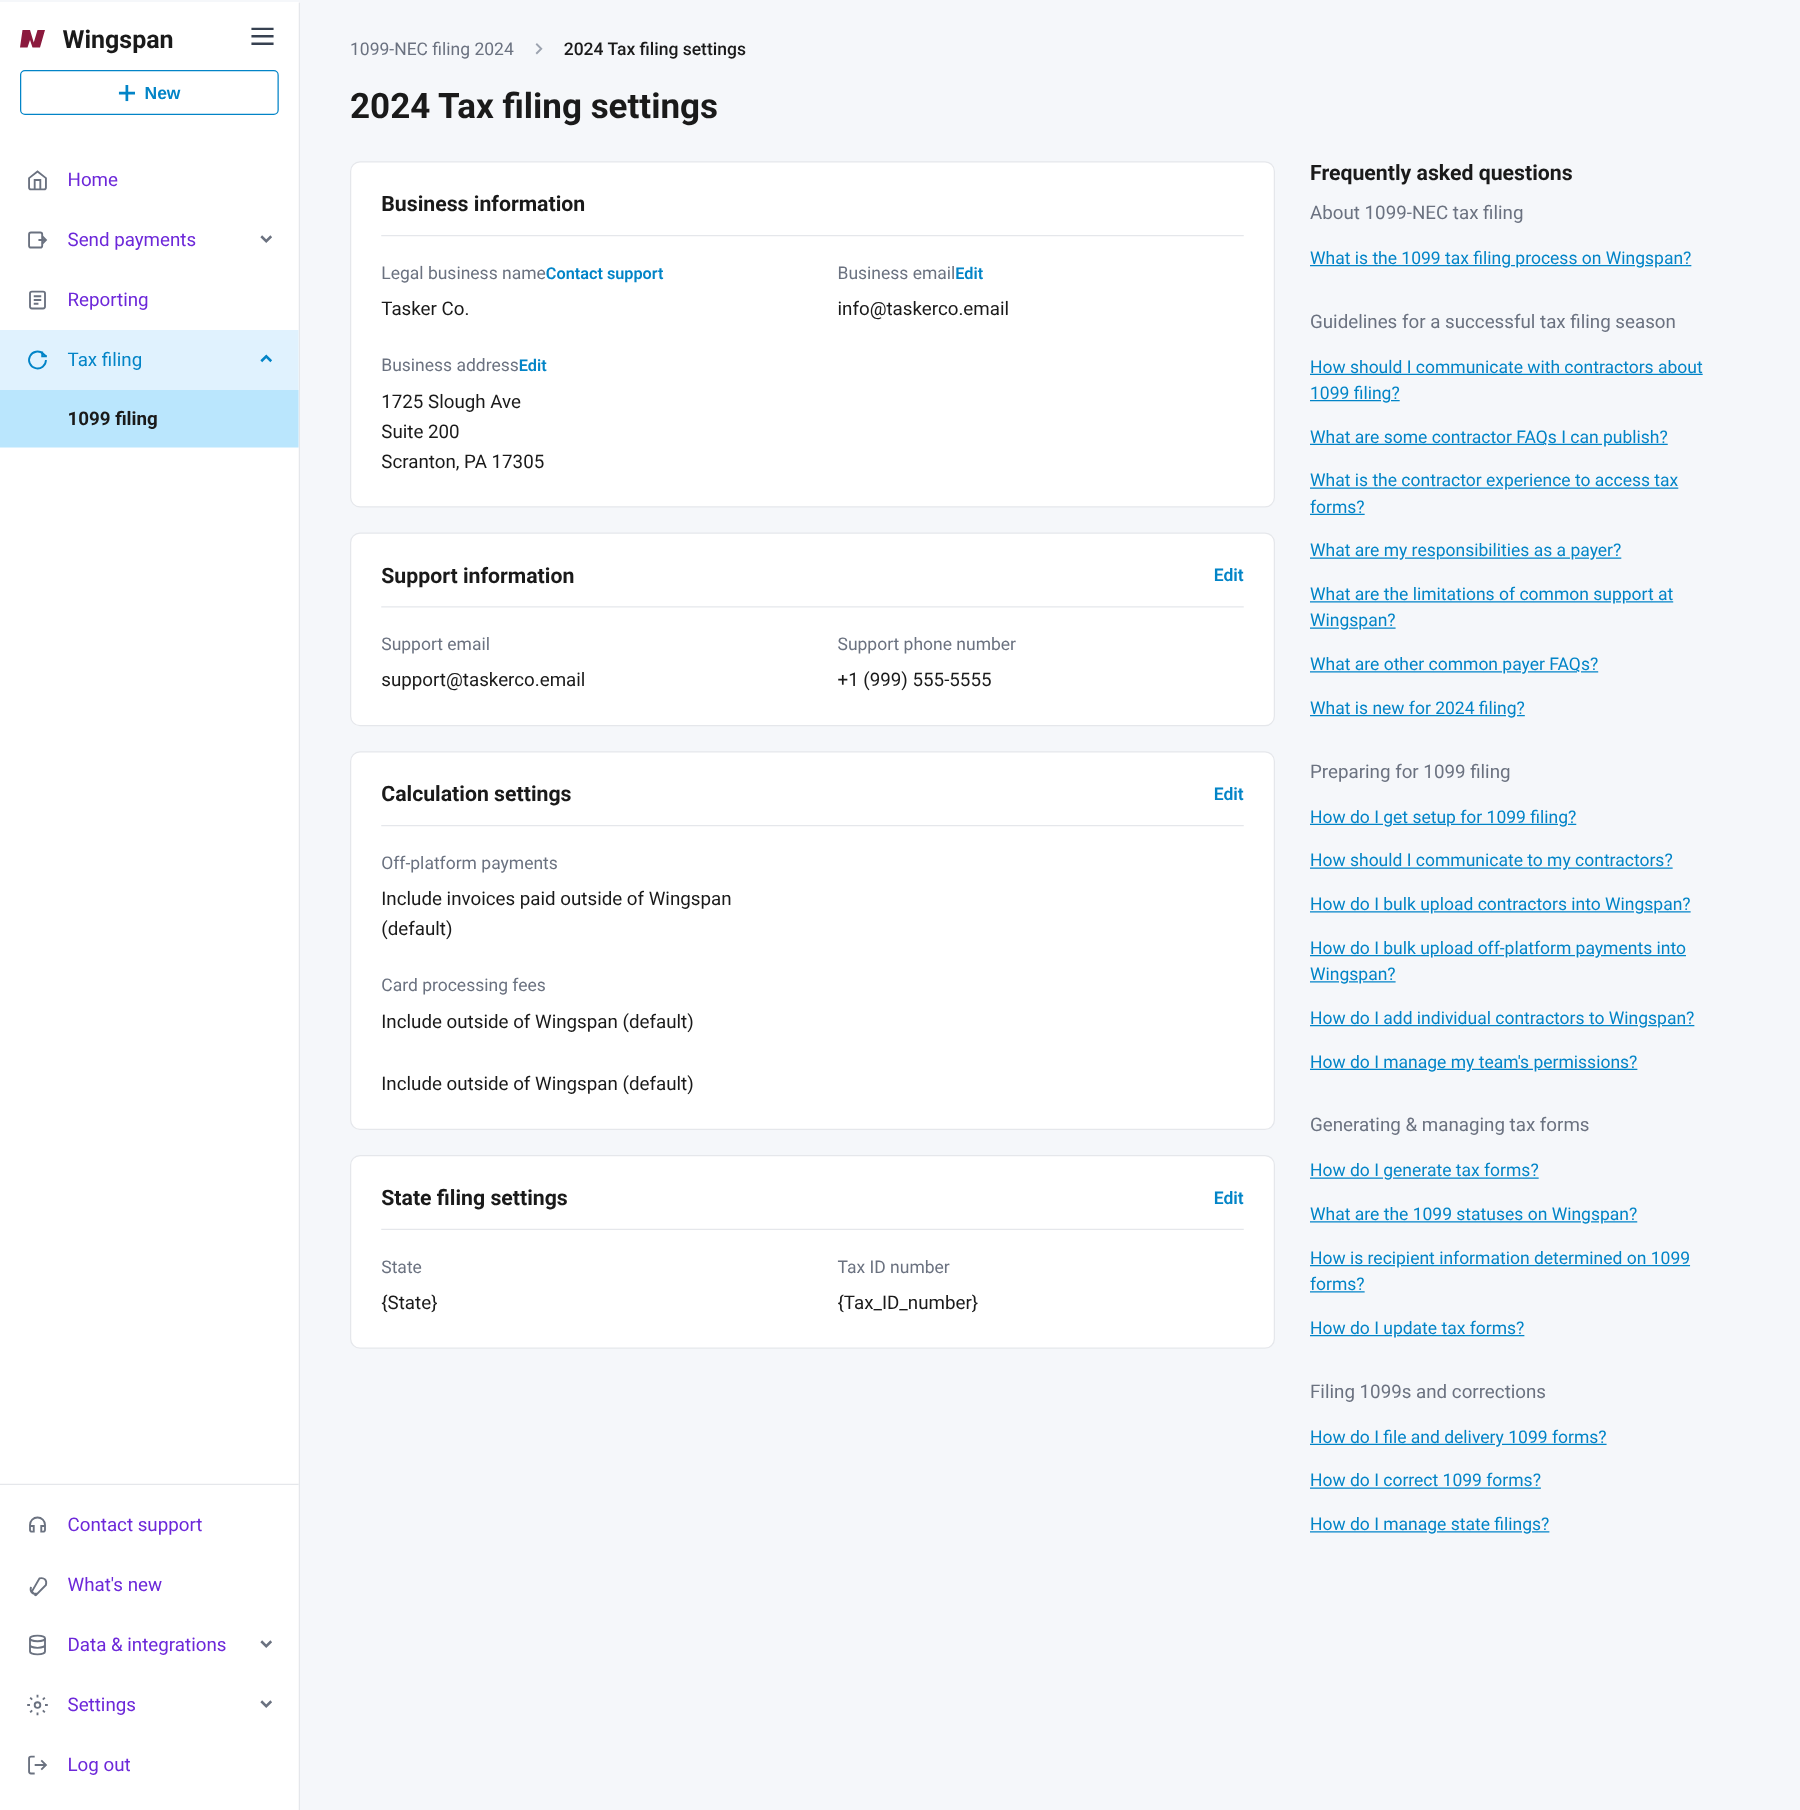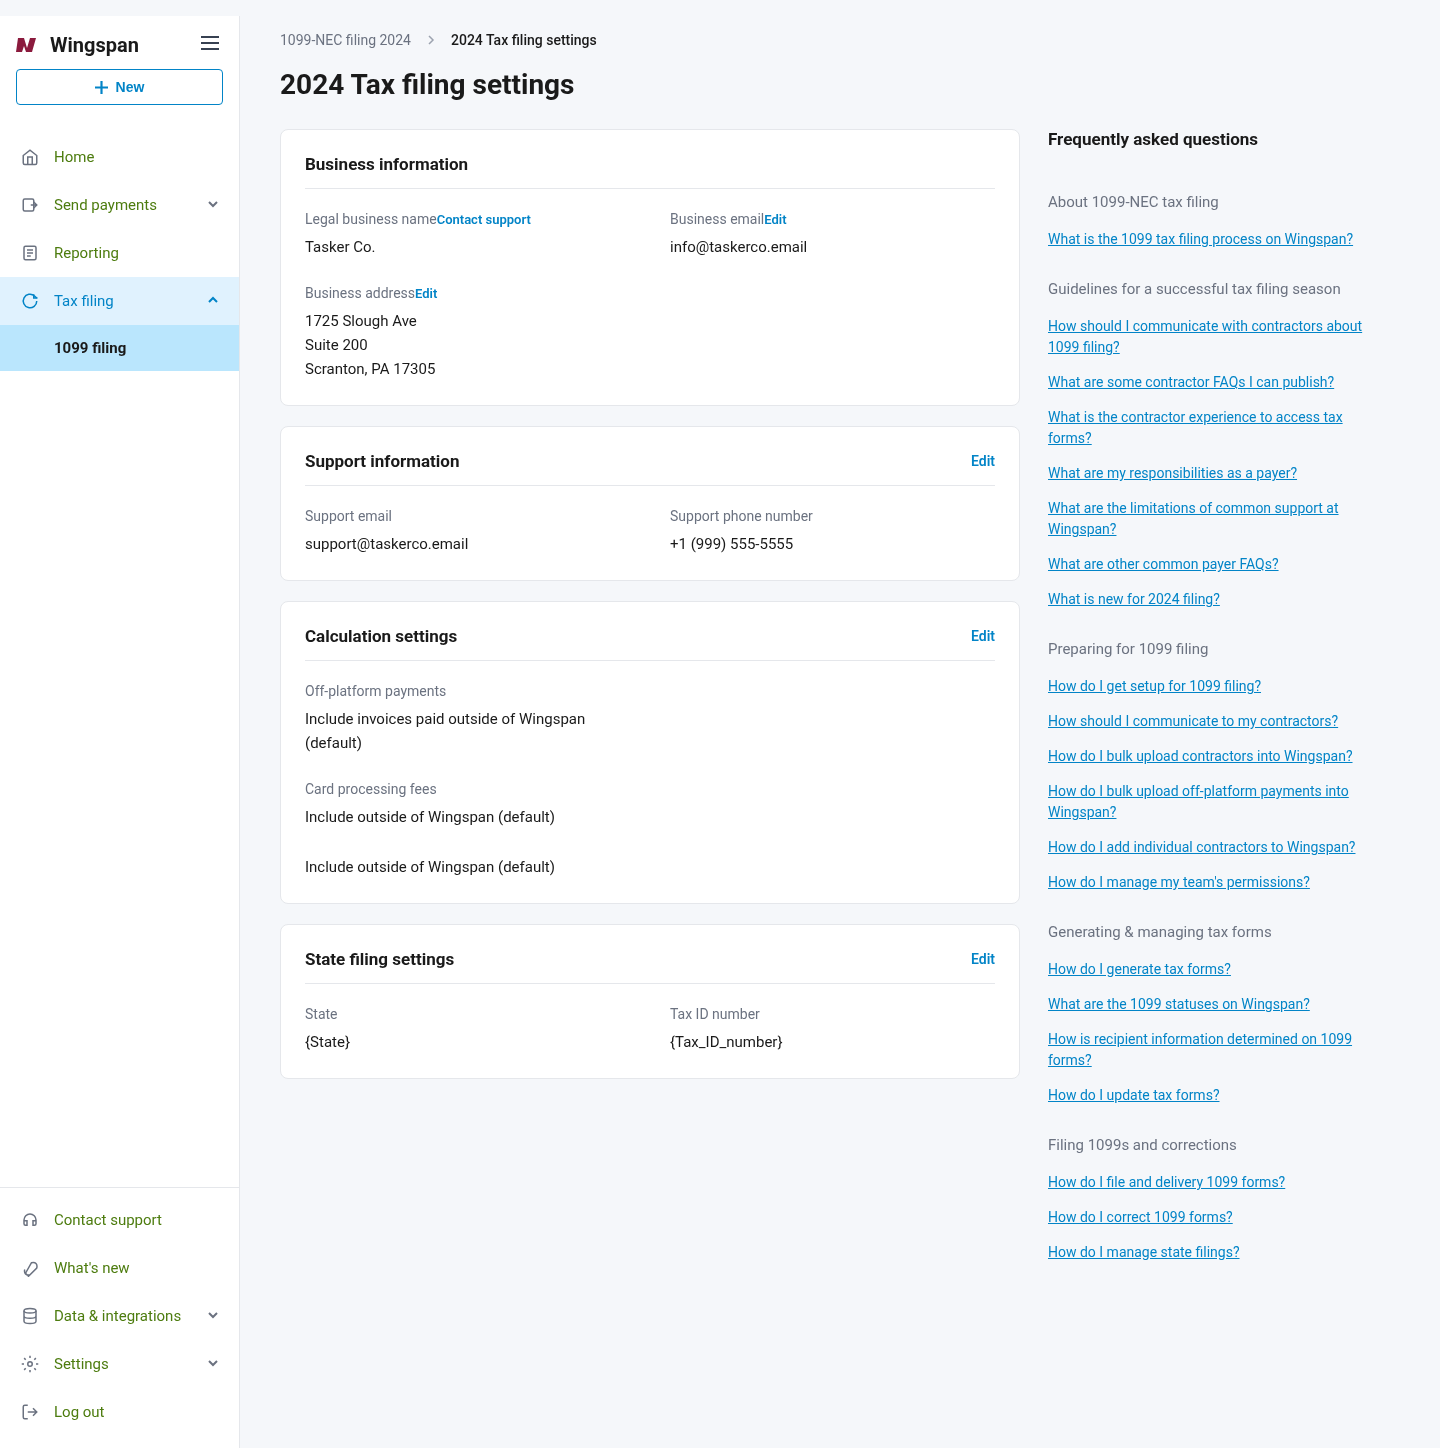--- a/index.html
+++ b/index.html
@@ -1,27 +1,27 @@
 <!DOCTYPE html>
 <html><head>
 <meta charset="utf-8">
 <style>
 *{box-sizing:border-box;margin:0;padding:0}
 body{font-family:-apple-system,BlinkMacSystemFont,"Segoe UI",Roboto,sans-serif;background:#f5f7fa;color:#1a1a1a;font-size:14px}
 .app{display:flex;min-height:100vh}
-.sidebar{width:240px;background:#fff;border-right:1px solid #e5e7eb;display:flex;flex-direction:column;position:fixed;top:16px;left:0;bottom:0}
+.sidebar{width:240px;background:#fff;border-right:1px solid #e5e7eb;display:flex;flex-direction:column;position:fixed;top:2px;left:0;bottom:0}
 .sidebar-header{display:flex;align-items:center;justify-content:space-between;padding:16px 16px 12px}
 .logo{display:flex;align-items:center;gap:8px;font-weight:700;font-size:20px}
 .logo-mark{display:inline-flex}
 .hamburger{cursor:pointer;padding:4px}
 .new-btn-wrap{padding:0 16px 20px}
 .new-btn{width:100%;border:1px solid #0284c7;background:#fff;color:#0284c7;border-radius:4px;padding:9px;font-size:14px;font-weight:600;cursor:pointer;display:flex;align-items:center;justify-content:center;gap:8px}
 .new-btn svg{width:13px;height:13px}
 .nav{flex:1;overflow:auto;padding-top:8px}
-.nav-item{display:flex;align-items:center;gap:14px;padding:14px 20px;cursor:pointer;color:#4d7c0f;font-size:15px}
+.nav-item{display:flex;align-items:center;gap:14px;padding:14px 20px;cursor:pointer;color:#6d28d9;font-size:15px}
 .nav-item.active{color:#0284c7;background:#e0f2fe}
 .nav-item .chev{margin-left:auto}
 .nav-sub{background:#bae6fd;padding:14px 20px 14px 54px;font-weight:700;color:#1a1a1a;cursor:pointer;font-size:15px}
 .nav-icon{width:20px;height:20px;flex-shrink:0;display:inline-flex;align-items:center;justify-content:center}
 .sidebar-footer{border-top:1px solid #e5e7eb;padding-top:8px;padding-bottom:12px}
 .main{margin-left:240px;flex:1;padding:32px 40px}
 .breadcrumb{display:flex;gap:15px;font-size:14px;color:#6b7280;margin-bottom:20px}
 .breadcrumb .active{color:#1a1a1a;font-weight:500}
 .page-title{font-size:28px;font-weight:700;margin-bottom:28px}
 .content{display:flex;gap:28px;align-items:flex-start}
@@ -30,21 +30,21 @@
 .card{background:#fff;border:1px solid #e5e7eb;border-radius:8px;padding:24px;margin-bottom:20px}
 .card-head{display:flex;align-items:center;justify-content:space-between;border-bottom:1px solid #e5e7eb;padding-bottom:14px;margin-bottom:22px}
 .card-title{font-size:17px;font-weight:700}
 .edit-link{color:#0284c7;font-weight:600;font-size:14px;cursor:pointer}
 .row{display:flex;gap:40px;margin-bottom:26px}
 .row:last-child{margin-bottom:0}
 .field{flex:1}
 .field-label{color:#6b7280;font-size:14px;margin-bottom:8px;display:flex;align-items:center;}
 .field-label .edit-link{font-size:13px}
 .field-value{color:#1a1a1a;font-size:15px;line-height:1.6}
-.faq-title{font-size:17px;font-weight:700;margin-bottom:44px}
+.faq-title{font-size:17px;font-weight:700;margin-bottom:12px}
 .faq-section{margin-bottom:30px}
 .faq-section-title{color:#6b7280;font-size:15px;margin-bottom:18px}
 .faq-link{color:#0284c7;text-decoration:underline;font-size:14px;line-height:1.5;display:block;margin-bottom:14px;cursor:pointer}
 .faq-link:last-child{margin-bottom:0}
 </style>
 </head>
 <body>
 
 <div class="app">
   <aside class="sidebar">

